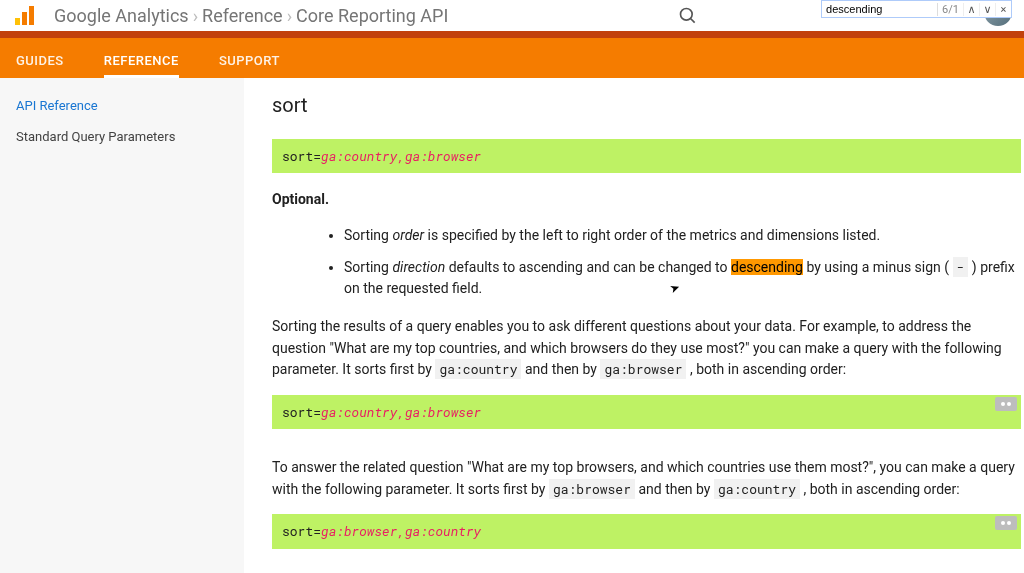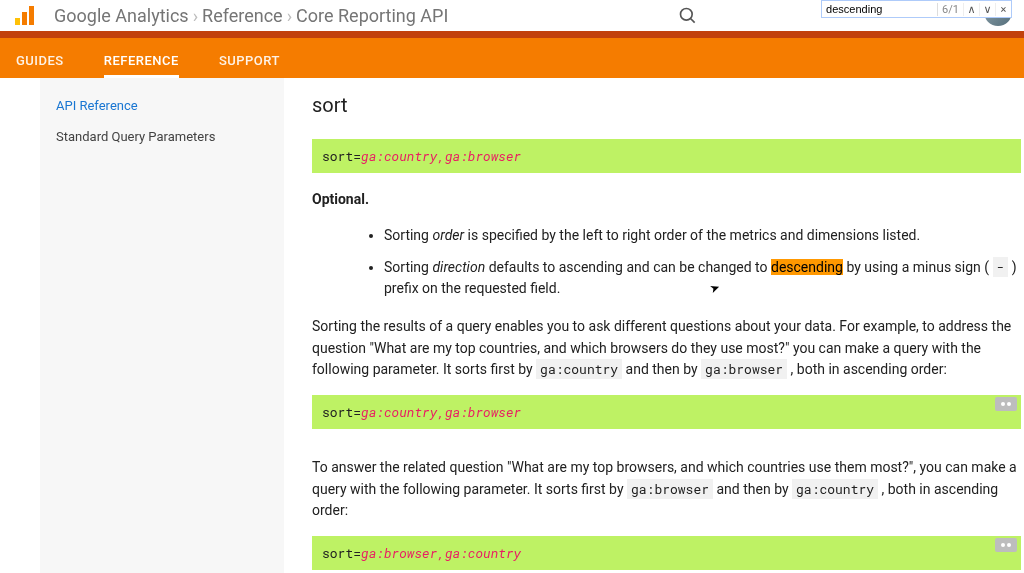--- a/index.html
+++ b/index.html
@@ -14,21 +14,21 @@
 .crumbs span { margin: 0 2px; }
 .crumb-sep { color: #bdbdbd; margin: 0 8px; }
 .search-wrap { margin-left: auto; display: flex; align-items: center; color: #757575; min-width: 190px; }
 .search-wrap svg { width: 20px; height: 20px; margin-right: 28px; color: #555; }
 .search-input { border: none; font-size: 15px; color: #757575; background: transparent; outline: none; }
 .all-products { color: #bbb; font-size: 12px; letter-spacing: 1px; margin: 0 10px; position: relative; top: -8px; }
 .avatar { width: 28px; height: 28px; border-radius: 50%; background: linear-gradient(135deg, #90a4ae, #546e7a); position: relative; top: -4px; }
 .navbar { height: 40px; background: #f57c00; display: flex; align-items: flex-end; padding: 0 16px; }
 .navtab { color: #fff; font-size: 13px; font-weight: 500; letter-spacing: .5px; padding: 10px 0 10px; margin-right: 40px; opacity: .9; cursor: pointer; }
 .navtab.active { opacity: 1; border-bottom: 3px solid #fff; padding-bottom: 7px; }
-.layout { display: flex; height: calc(100% - 78px); margin-left: 40px; }
+.layout { display: flex; height: calc(100% - 78px); }
 .sidebar { width: 244px; background: #f7f7f7; padding: 12px 0; font-size: 13px; }
 .side-item { padding: 8px 16px; color: #424242; cursor: pointer; }
 .side-item.current { color: #1976d2; }
 .content { flex: 1; padding: 12px 3px 0 28px; overflow-y: auto; color: #212121; line-height: 1.55; }
 h2 { font-size: 20px; font-weight: 400; margin-bottom: 18px; font-family: "Google Sans", Roboto, Arial, sans-serif; }
 .codeblock { background: #bef264; padding: 7px 10px; font-family: "Roboto Mono", monospace; font-size: 13px; position: relative; margin: 6px 0 16px; }
 .codeblock .tok-attr { color: #e91e63; font-style: italic; }
 .codeblock .copy { position: absolute; right: 4px; top: 2px; background: #bdbdbd; color: #fff; border-radius: 2px; width: 22px; height: 14px; font-size: 9px; display: flex; align-items: center; justify-content: center; gap: 2px; }
 .copy .dot { width: 4px; height: 4px; border-radius: 50%; background: #fff; }
 p { margin-bottom: 14px; font-size: 14px; }

